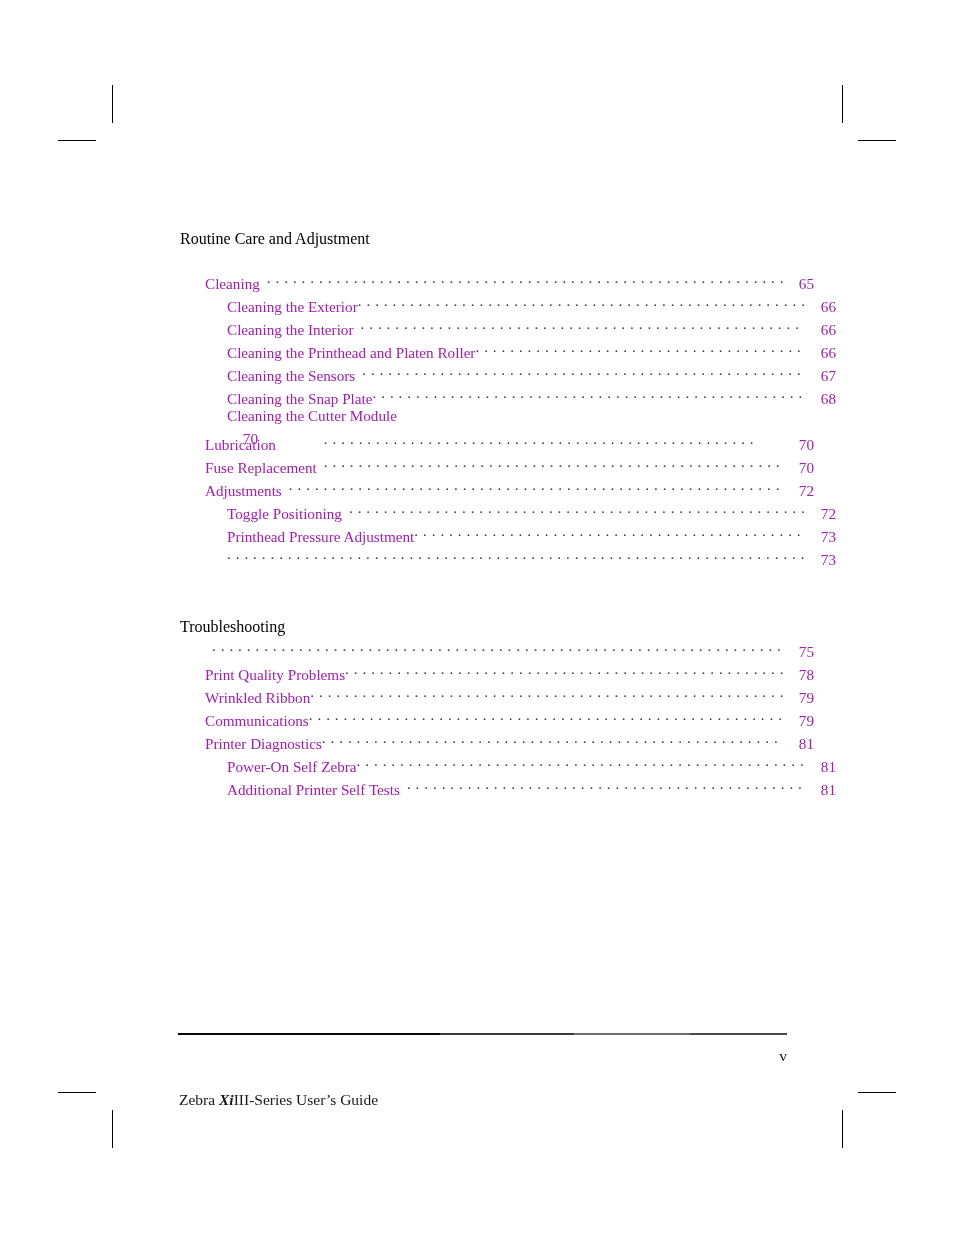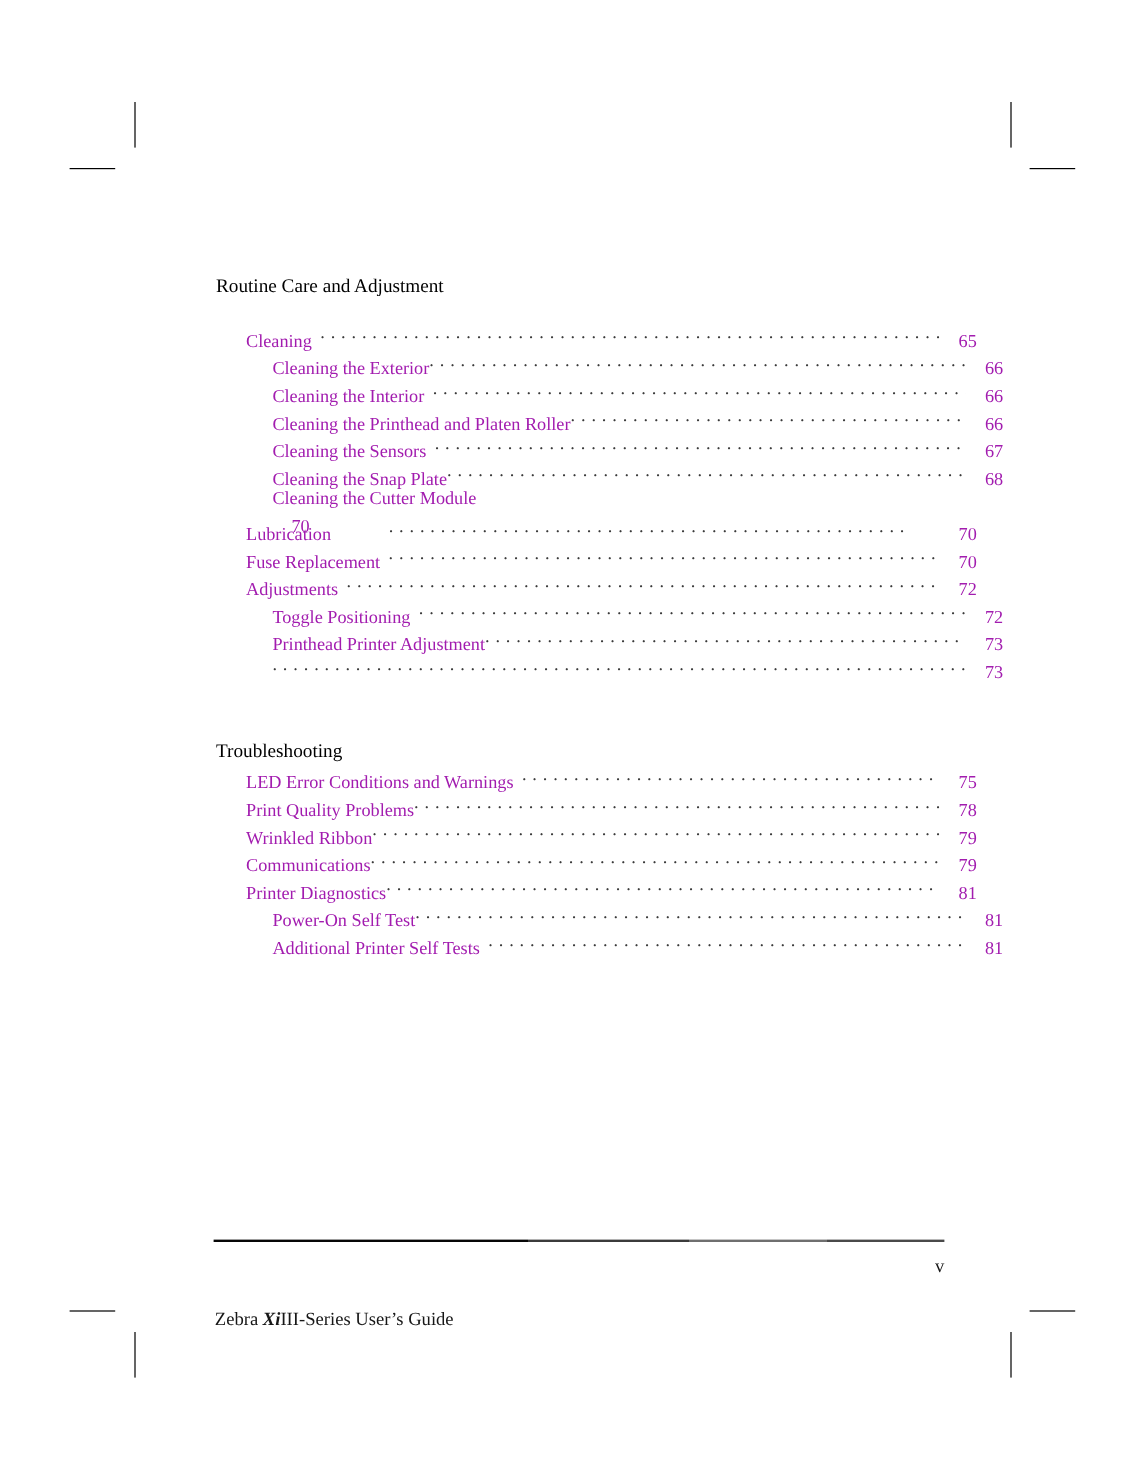--- a/index.html
+++ b/index.html
@@ -205,32 +205,31 @@
         <span class="toc-dots"></span>
         <span class="toc-page">72</span>
       </div>
       <div class="toc-row lvl2 gap-pre" style="top: 496px;">
         <span class="toc-label">Toggle Positioning</span>
         <span class="toc-gap"></span>
         <span class="toc-dots"></span>
         <span class="toc-page">72</span>
       </div>
       <div class="toc-row lvl2" style="top: 519px;">
-        <span class="toc-label">Printhead Printer Adjustment</span>
+        <span class="toc-label">Printhead Pressure Adjustment</span>
         <span class="toc-gap"></span>
         <span class="toc-dots"></span>
         <span class="toc-page">73</span>
       </div>
       <div class="toc-row lvl2" style="top: 542px;">
         <span class="toc-gap"></span>
         <span class="toc-dots"></span>
         <span class="toc-page">73</span>
       </div>
       <div class="toc-row lvl1 gap-pre" style="top: 634px;">
-        <span class="toc-label">LED Error Conditions and Warnings</span>
         <span class="toc-gap"></span>
         <span class="toc-dots"></span>
         <span class="toc-page">75</span>
       </div>
       <div class="toc-row lvl1" style="top: 657px;">
         <span class="toc-label">Print Quality Problems</span>
         <span class="toc-gap"></span>
         <span class="toc-dots"></span>
         <span class="toc-page">78</span>
       </div>
@@ -246,21 +245,21 @@
         <span class="toc-dots"></span>
         <span class="toc-page">79</span>
       </div>
       <div class="toc-row lvl1" style="top: 726px;">
         <span class="toc-label">Printer Diagnostics</span>
         <span class="toc-gap"></span>
         <span class="toc-dots"></span>
         <span class="toc-page">81</span>
       </div>
       <div class="toc-row lvl2" style="top: 749px;">
-        <span class="toc-label">Power-On Self Test</span>
+        <span class="toc-label">Power-On Self Zebra</span>
         <span class="toc-gap"></span>
         <span class="toc-dots"></span>
         <span class="toc-page">81</span>
       </div>
       <div class="toc-row lvl2 gap-pre" style="top: 772px;">
         <span class="toc-label">Additional Printer Self Tests</span>
         <span class="toc-gap"></span>
         <span class="toc-dots"></span>
         <span class="toc-page">81</span>
       </div>

